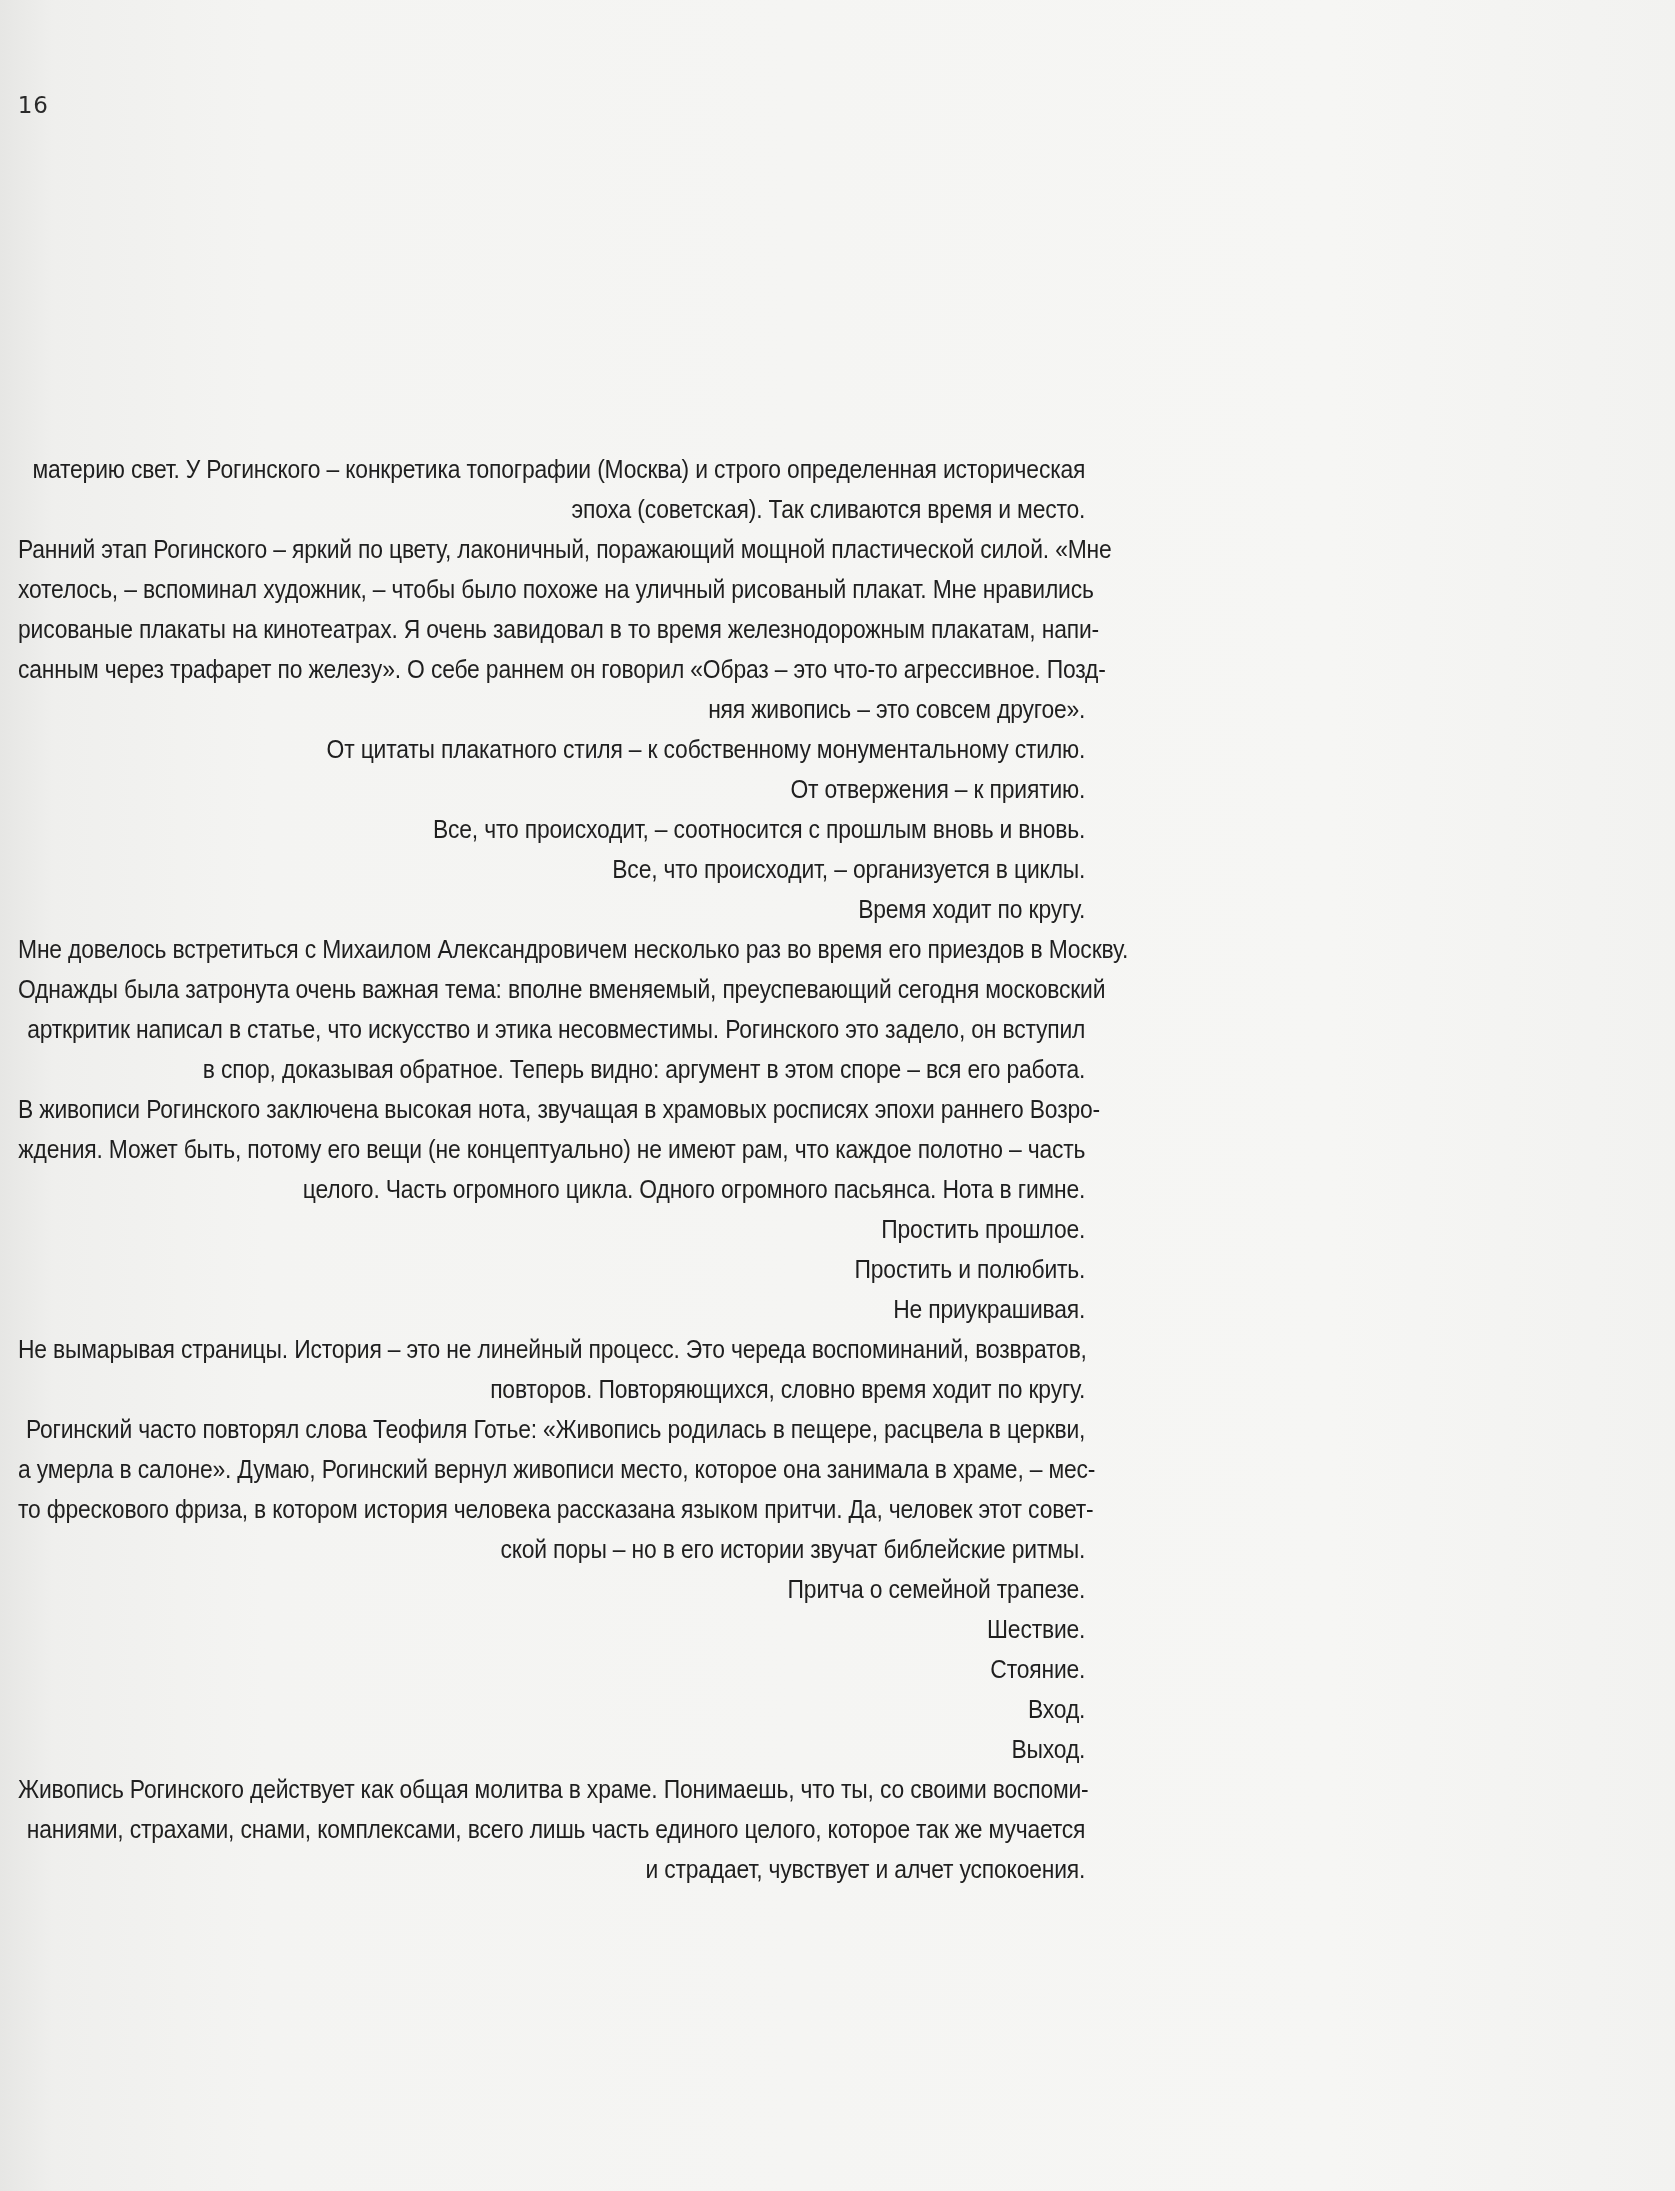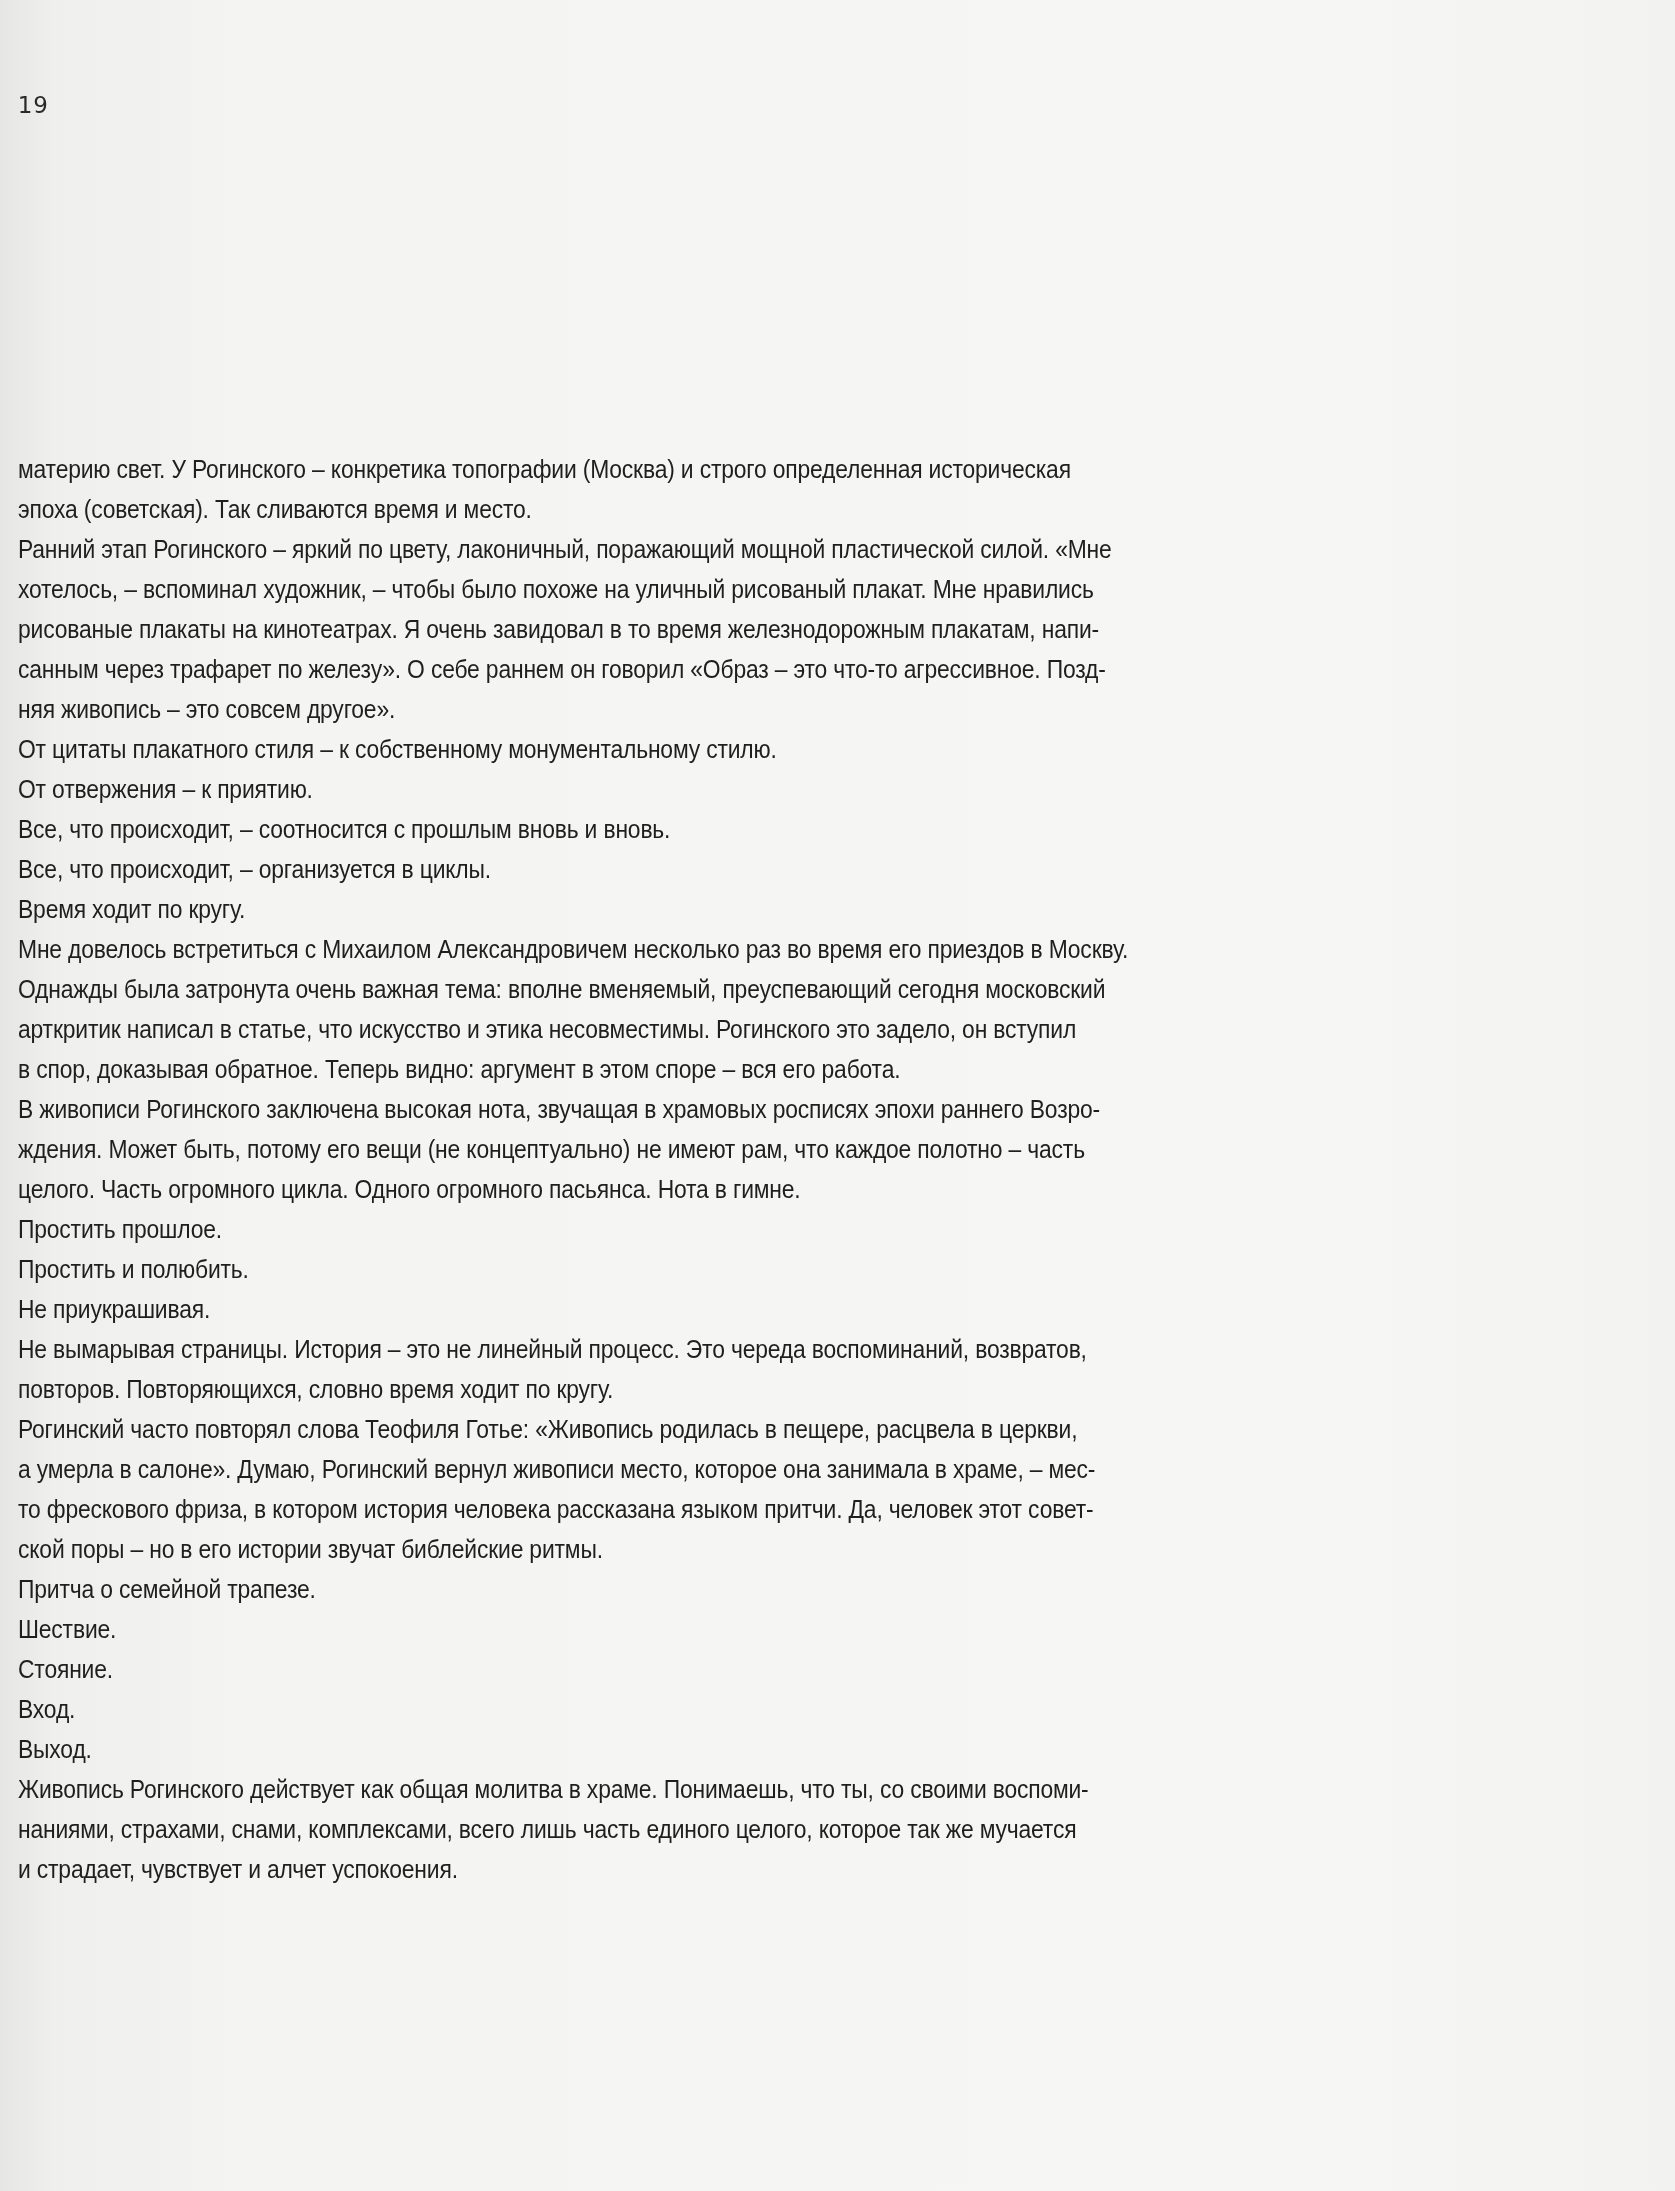--- a/index.html
+++ b/index.html
@@ -22,36 +22,37 @@
       font-family: "DejaVu Sans", sans-serif;
       font-size: 23px;
       letter-spacing: 0.9px;
       color: #2a2a2a;
     }
     .text-block {
       position: absolute;
       left: 17.7px;
       top: 449px;
       width: 1241px;
+      text-align: right;
     }
     .line {
       display: block;
       height: 40px;
       line-height: 40px;
       font-size: 26.6px;
       white-space: nowrap;
       transform-origin: left center;
       transform: scaleX(0.86);
       letter-spacing: -0.2px;
     }
   </style>
 </head>
 <body>
 
-<div class="page-number">19</div>
+<div class="page-number">16</div>
 
 <div class="text-block">
   <span class="line">материю свет. У Рогинского – конкретика топографии (Москва) и строго определенная историческая</span>
   <span class="line">эпоха (советская). Так сливаются время и место.</span>
   <span class="line">Ранний этап Рогинского – яркий по цвету, лаконичный, поражающий мощной пластической силой. «Мне</span>
   <span class="line">хотелось, – вспоминал художник, – чтобы было похоже на уличный рисованый плакат. Мне нравились</span>
   <span class="line">рисованые плакаты на кинотеатрах. Я очень завидовал в то время железнодорожным плакатам, напи-</span>
   <span class="line">санным через трафарет по железу». О себе раннем он говорил «Образ – это что-то агрессивное. Позд-</span>
   <span class="line">няя живопись – это совсем другое».</span>
   <span class="line">От цитаты плакатного стиля – к собственному монументальному стилю.</span>

